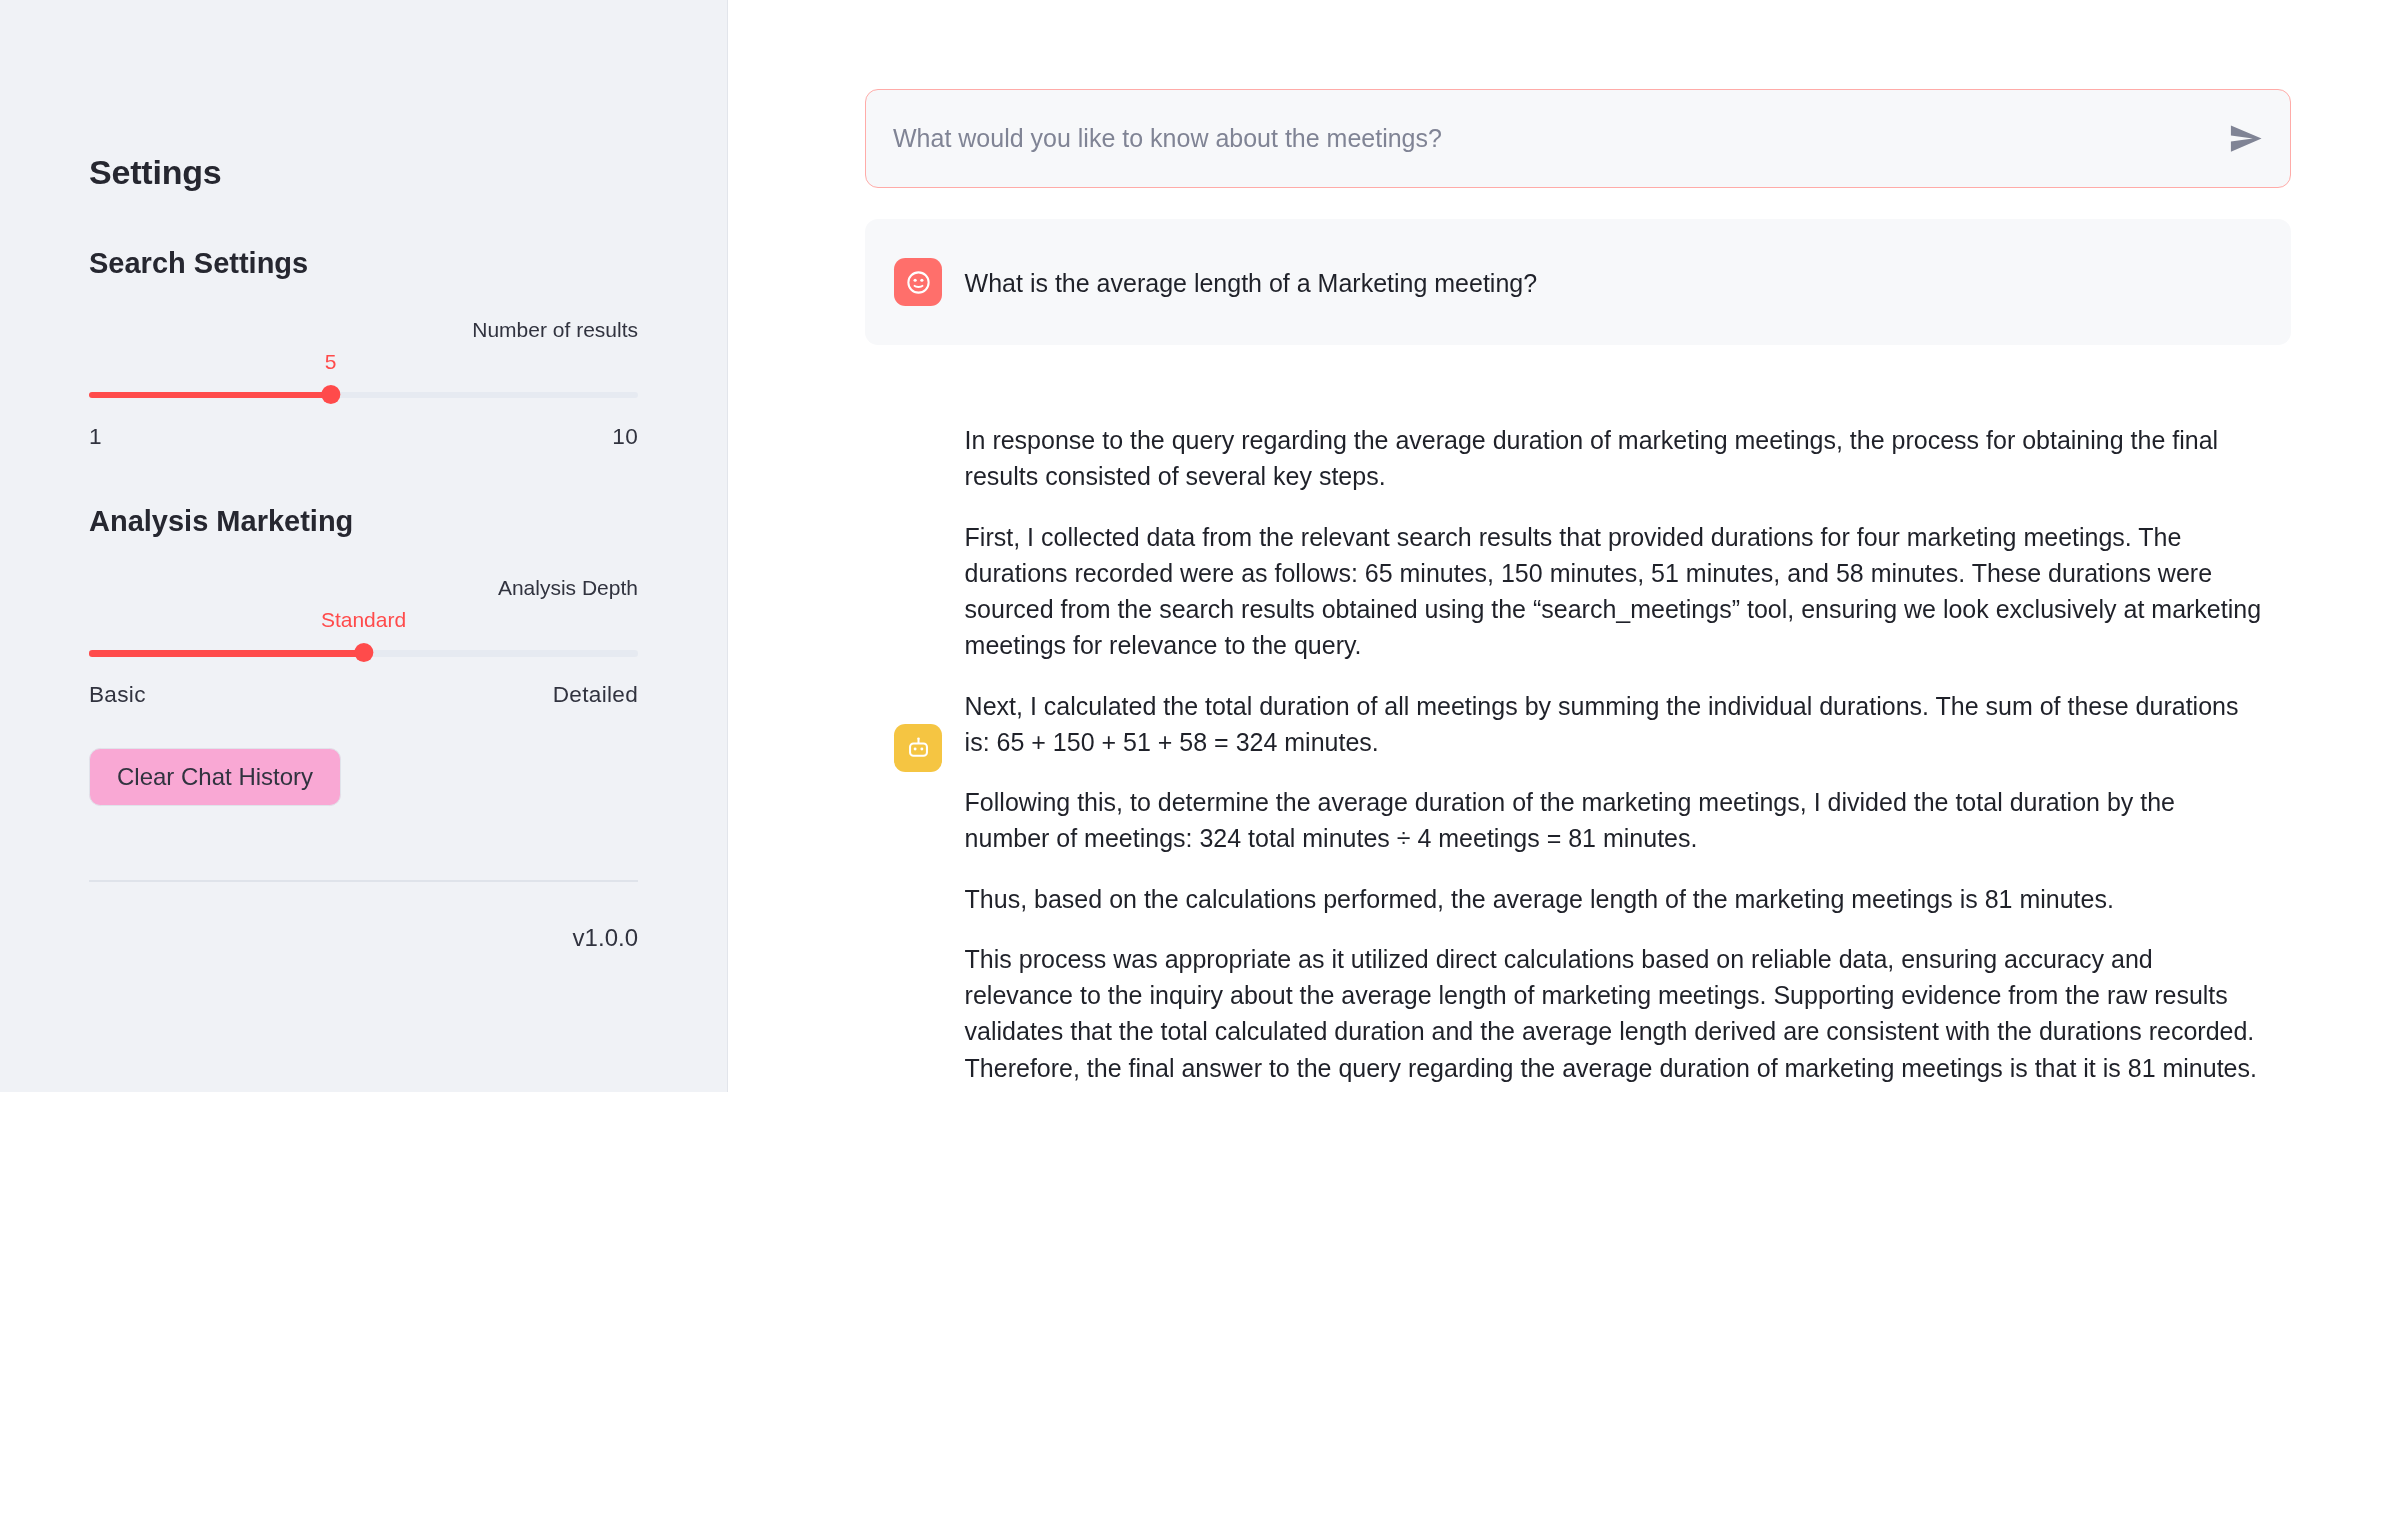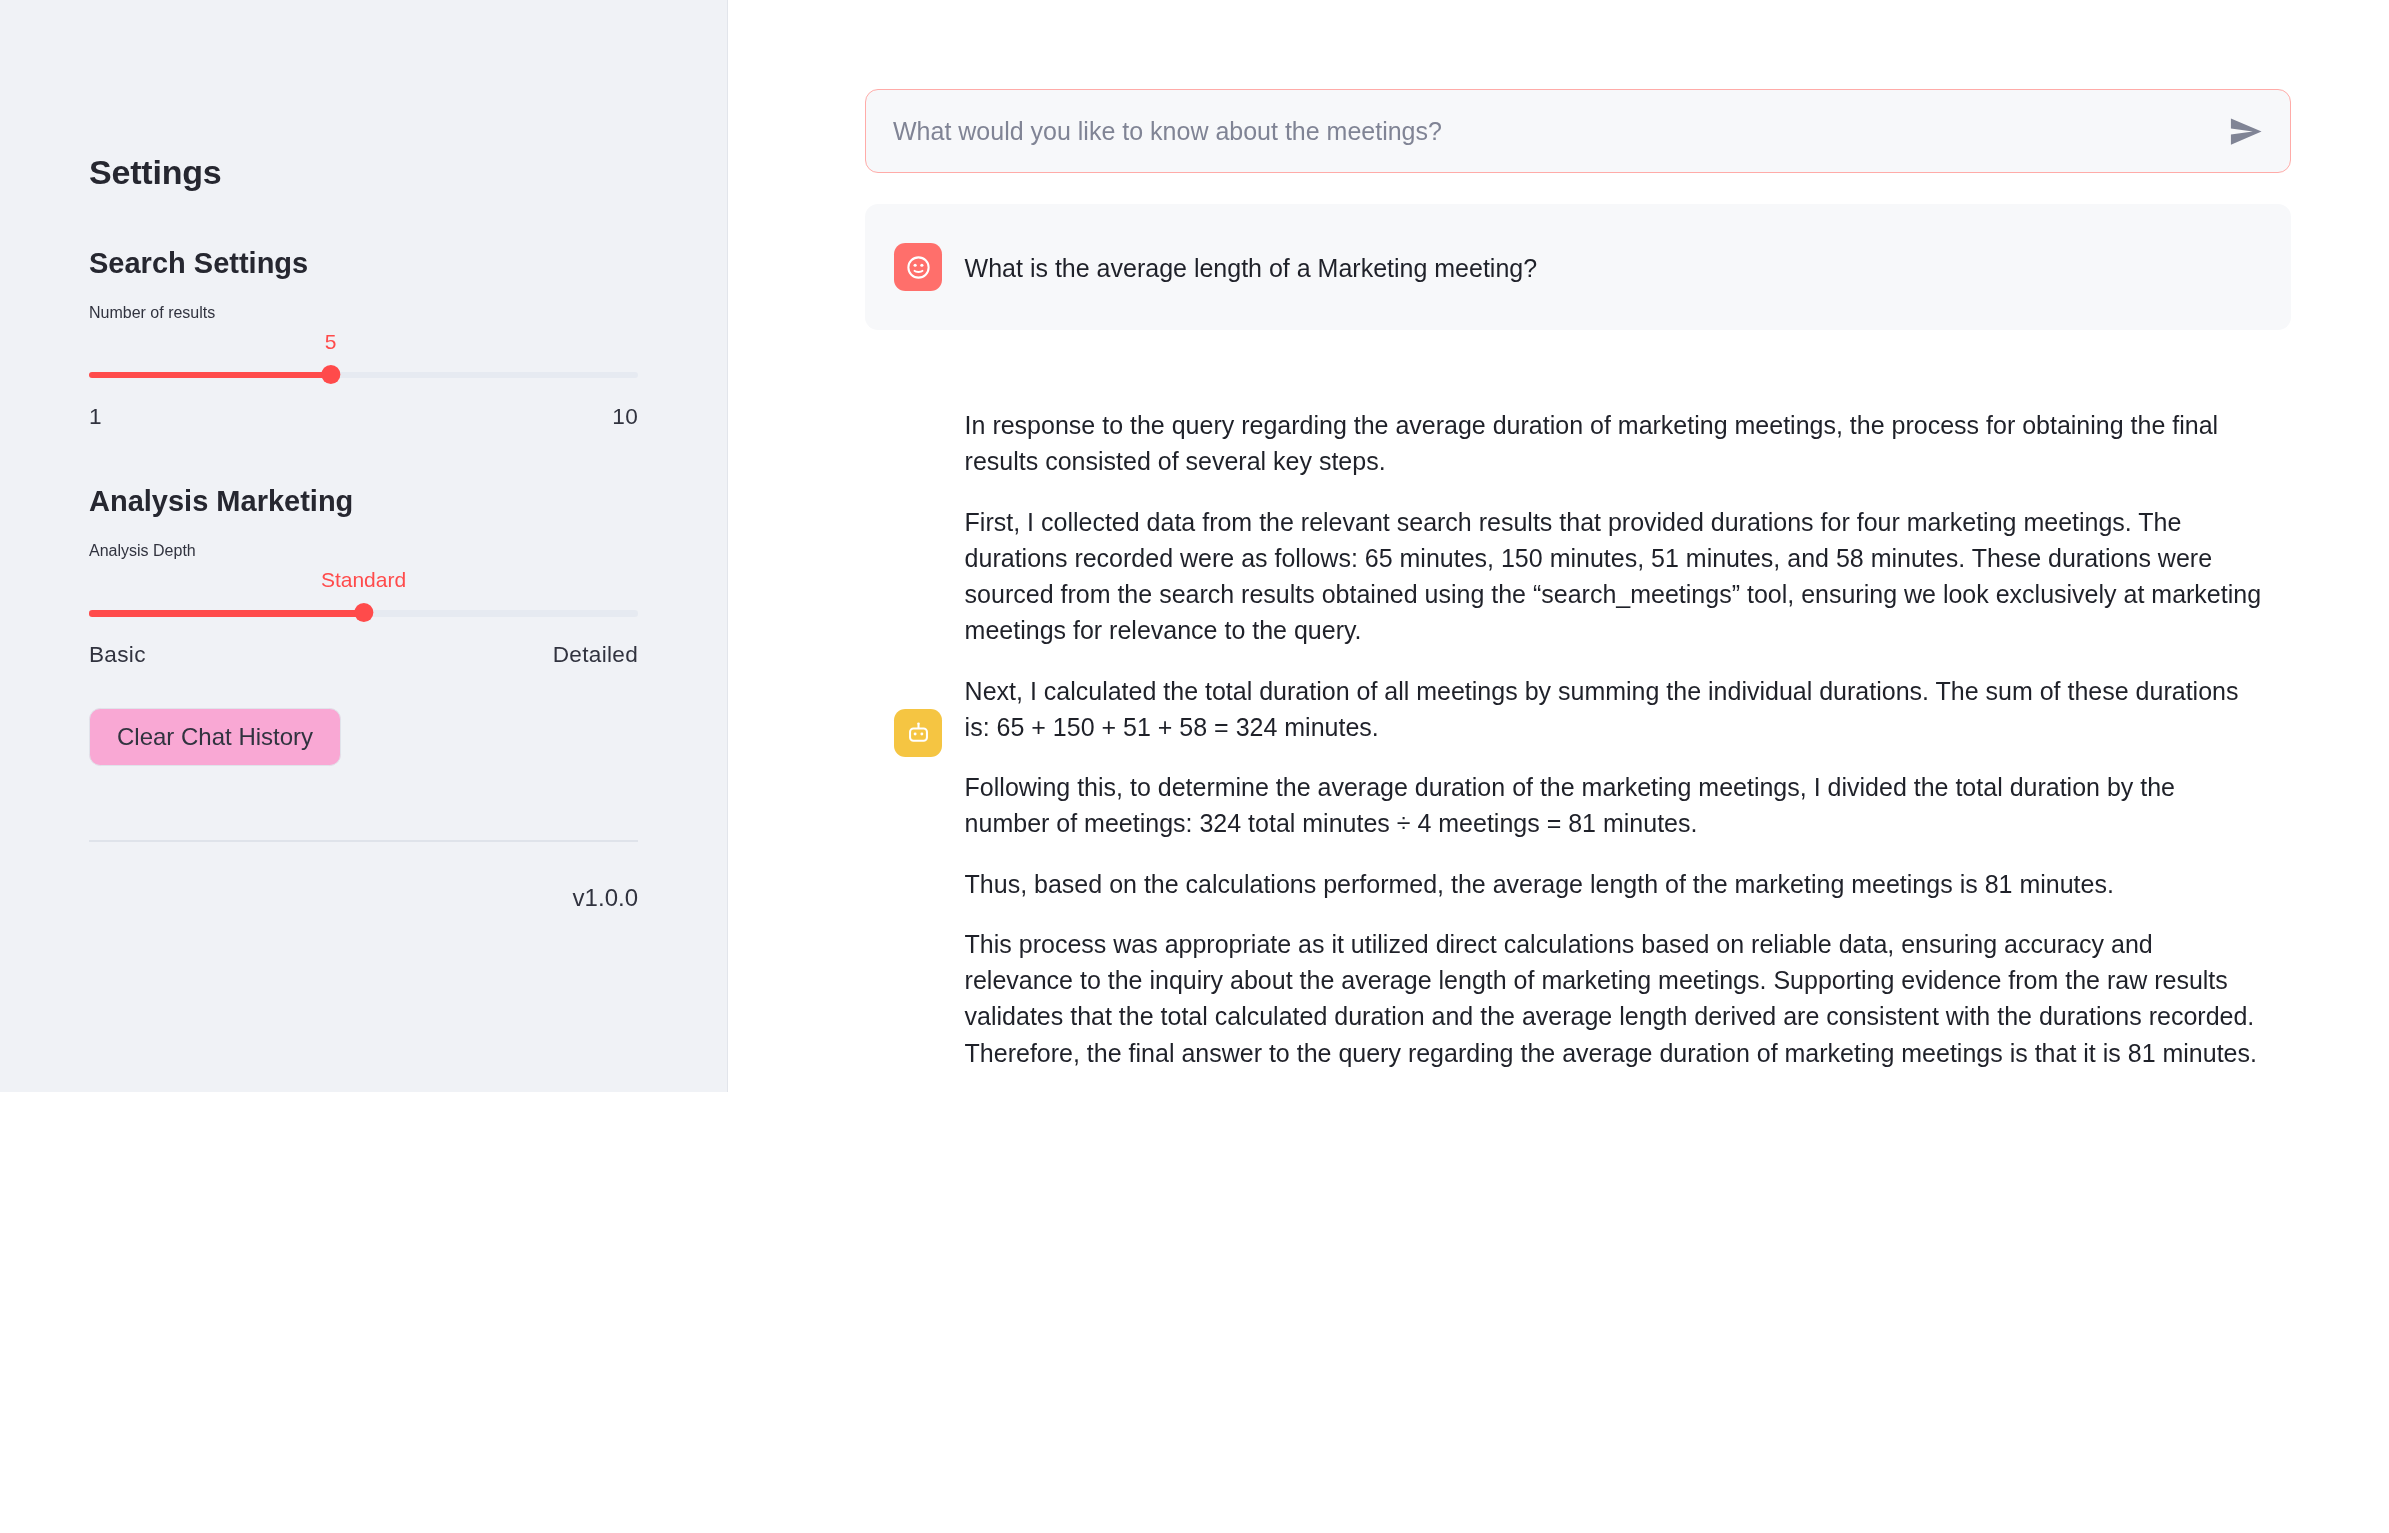--- a/index.html
+++ b/index.html
@@ -37,23 +37,24 @@
     margin-top: 153px;
     letter-spacing: -0.2px;
   }
   .section-title {
     font-size: 29px;
     font-weight: bold;
     color: #262730;
     margin-top: 55px;
   }
   .field-label {
-    font-size: 16px;
-    color: #31333f;
-    margin-top: 24px;
+    font-size: 21px;
+    color: #31333f;
+    margin-top: 38px;
+    text-align: right;
   }
 
   
   .slider-wrap {
     position: relative;
     height: 71px;
     margin-top: 8px;
   }
   .slider-value {
     position: absolute;
@@ -127,21 +128,21 @@
   .main {
     flex: 1 1 auto;
     height: 1534px;
     padding: 89px 105px 0 137px;
     overflow: hidden;
   }
   .chat-input-row {
     display: flex;
     align-items: center;
     width: 1426px;
-    height: 84px;
+    height: 99px;
     border: 1.6px solid #ffaba8;
     border-radius: 13px;
     background: #f7f8fa;
     padding: 0 27px;
   }
   .chat-input-text {
     flex: 1 1 auto;
     font-size: 25px;
     color: #808495;
   }

